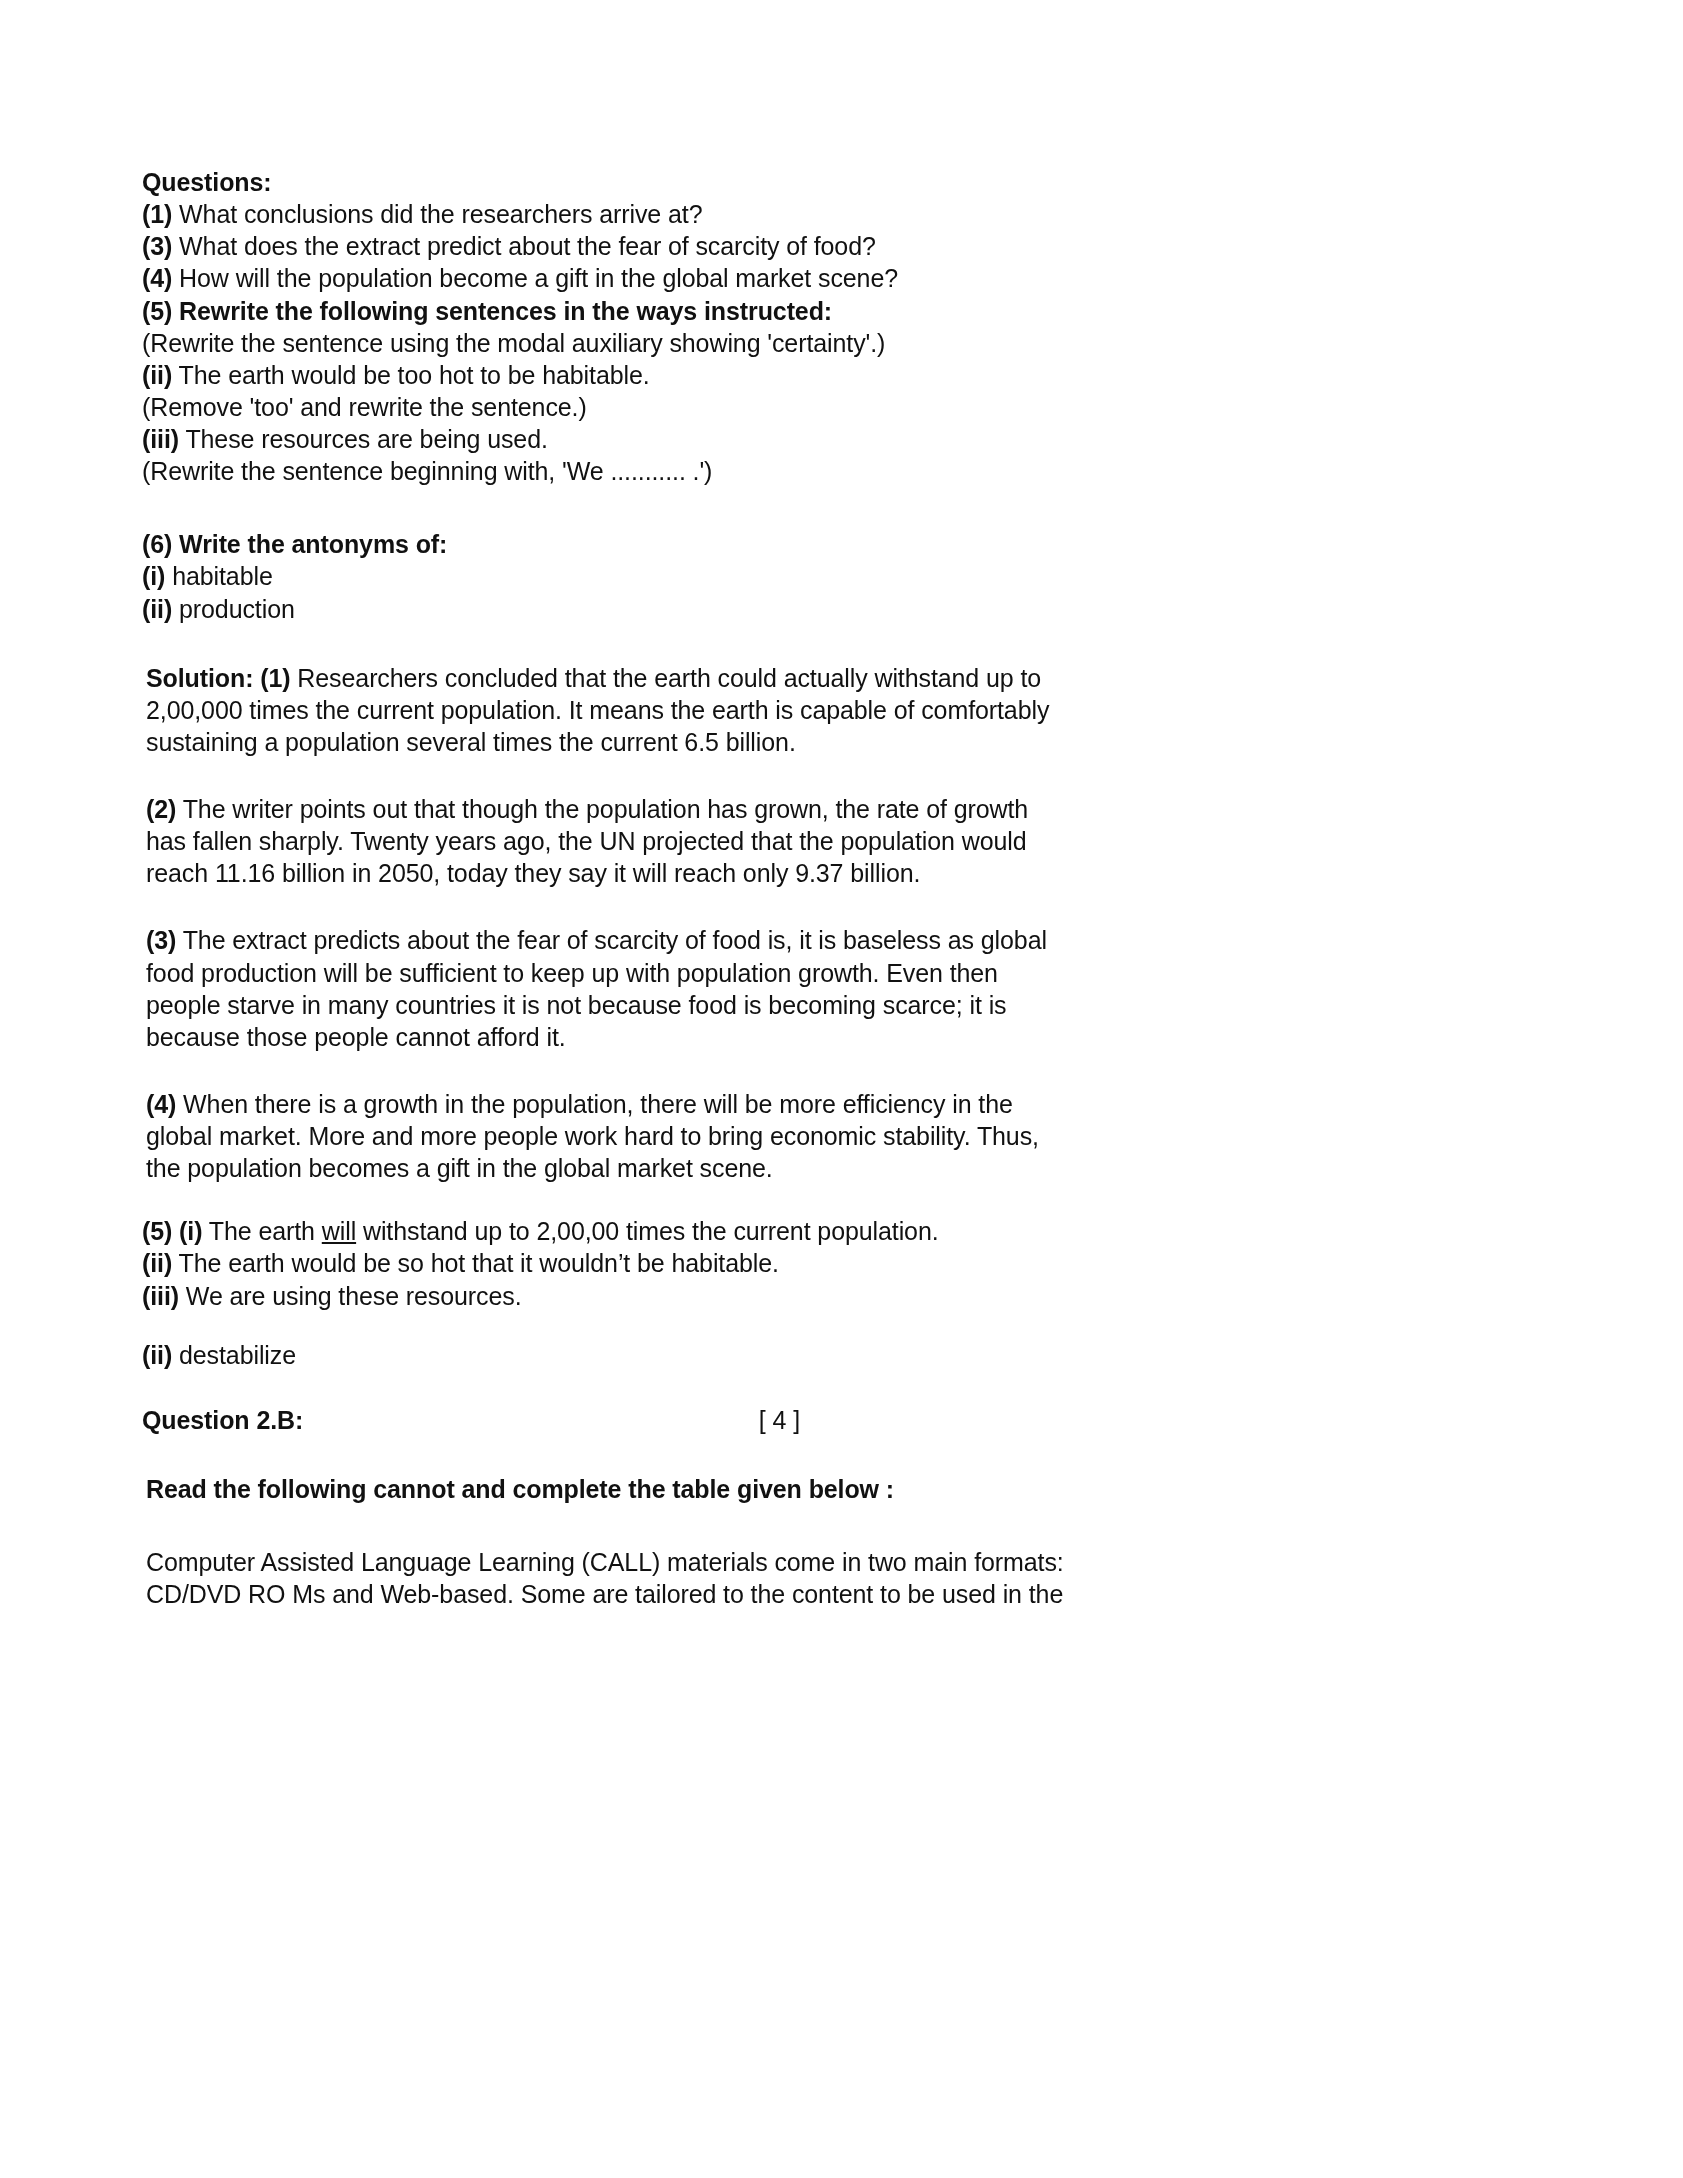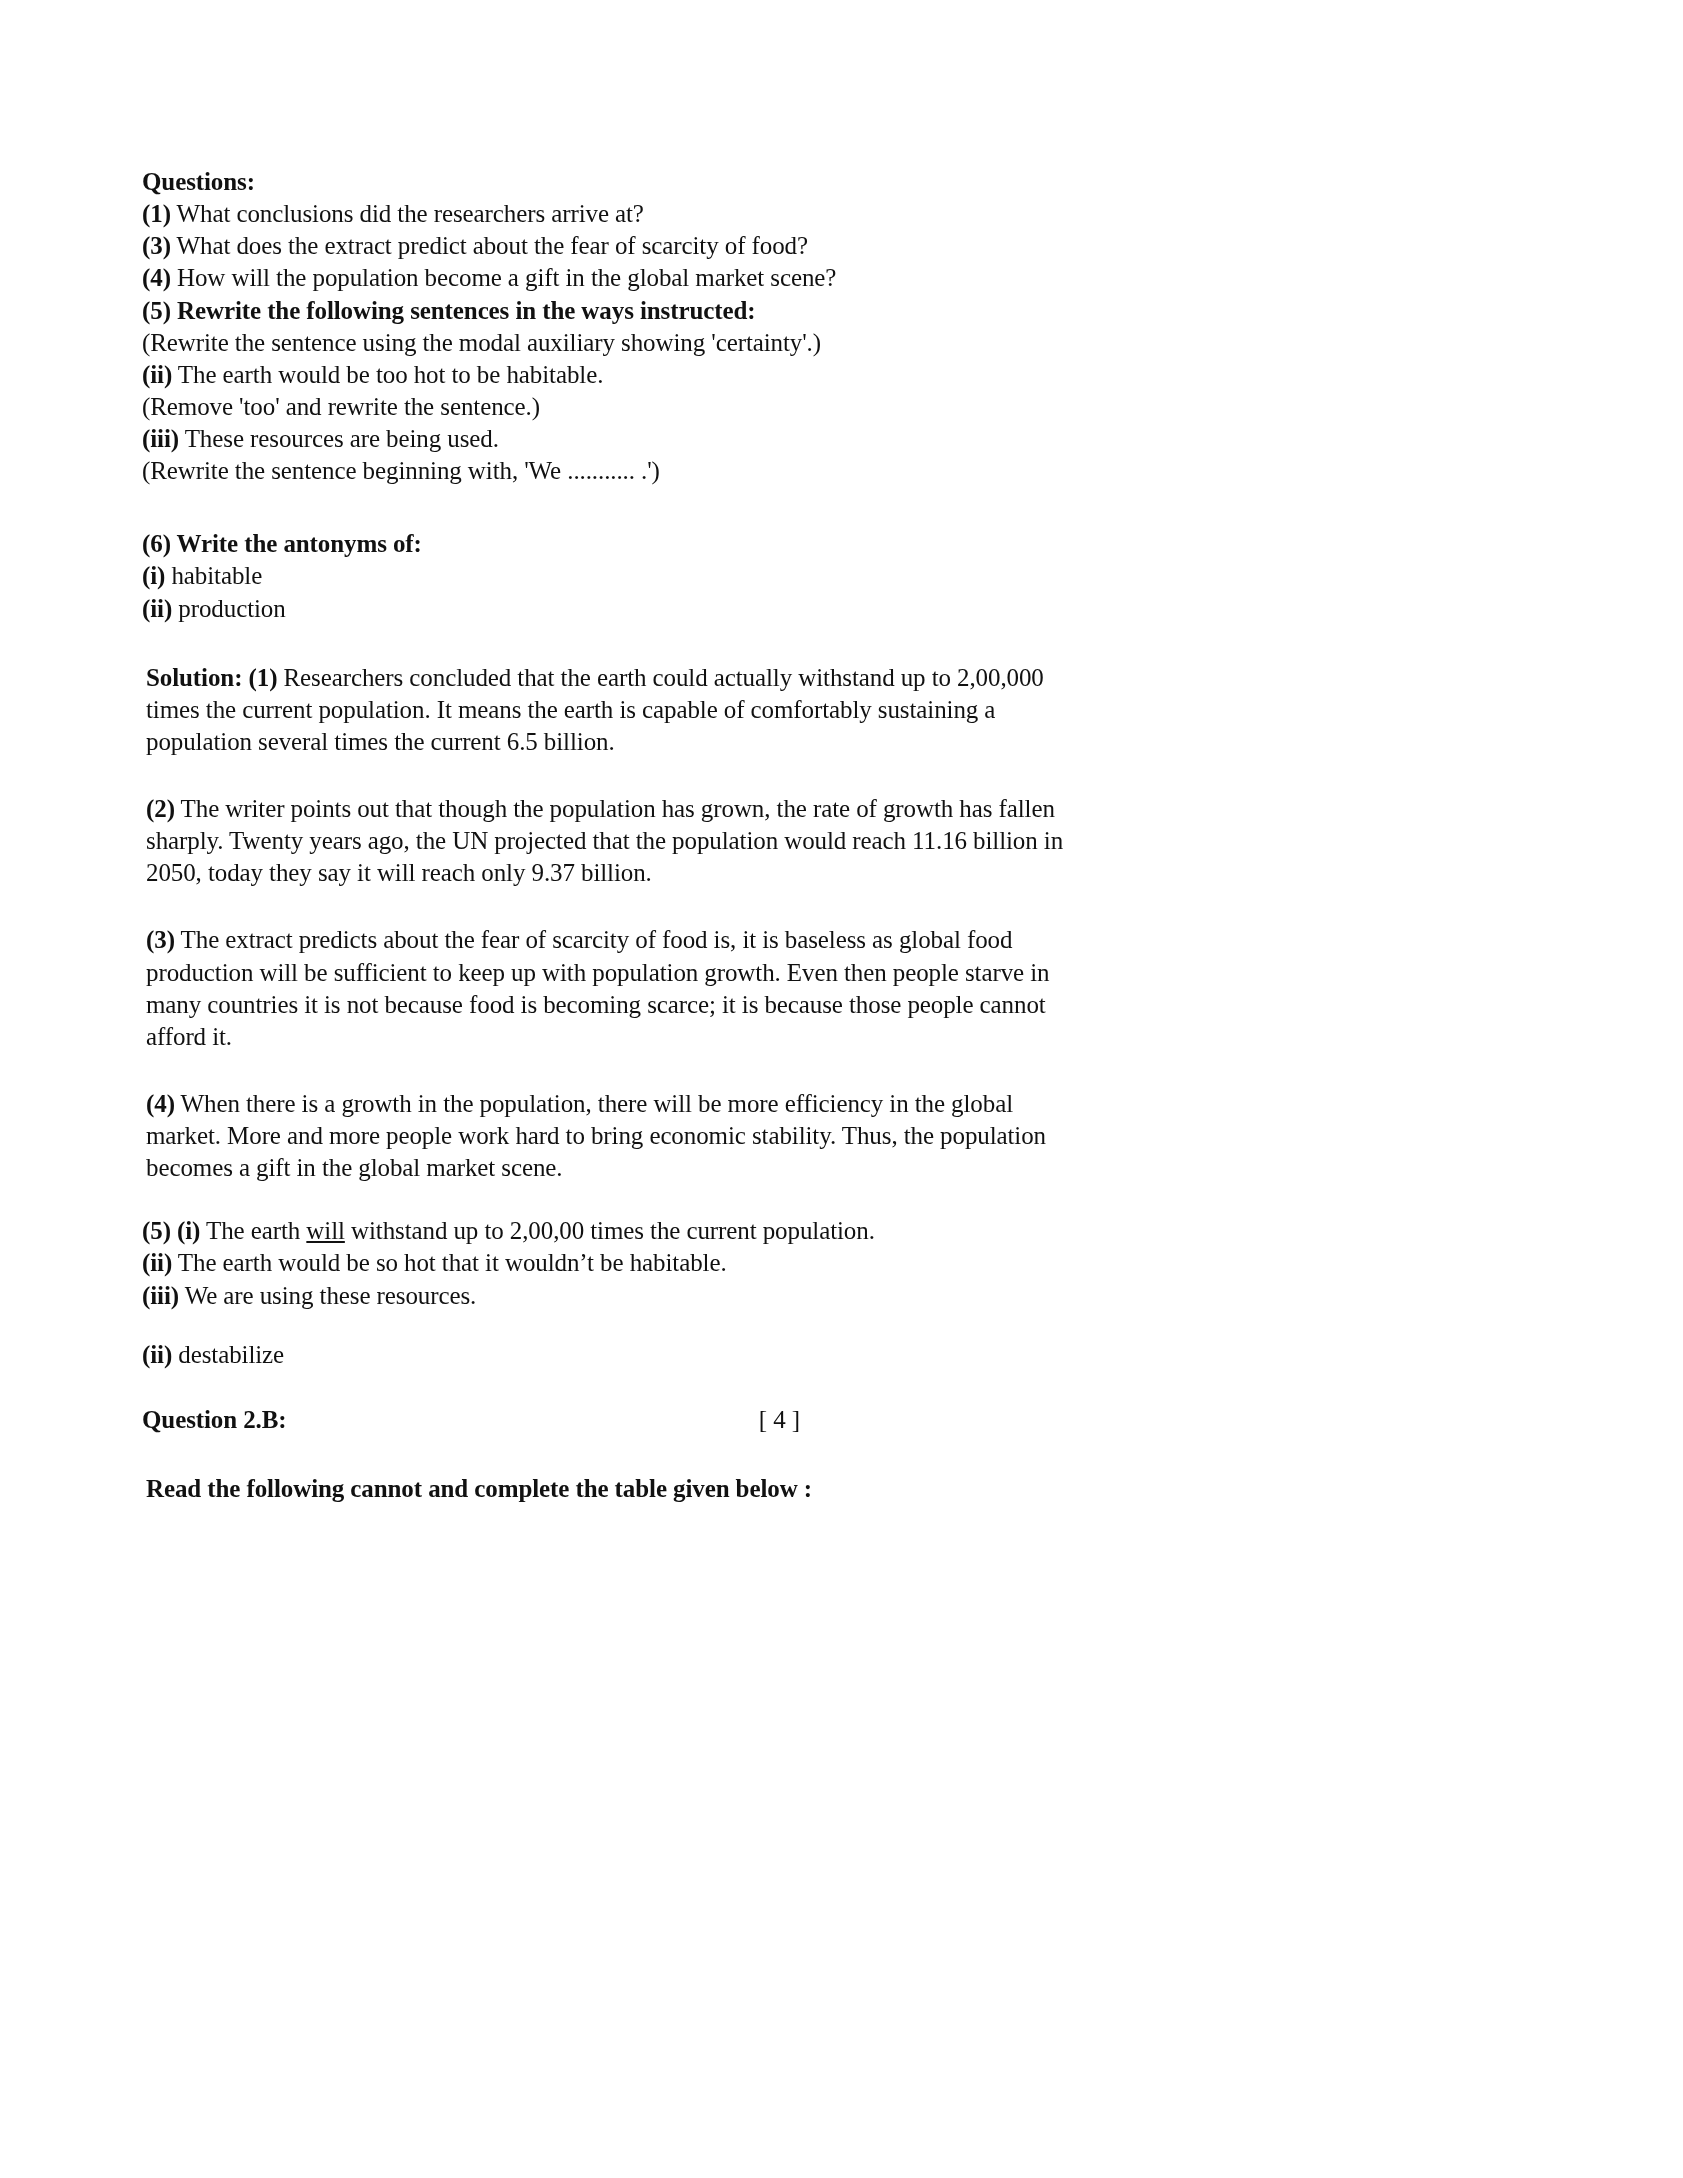--- a/index.html
+++ b/index.html
@@ -21,21 +21,20 @@
     background: #ffffff;
     box-sizing: border-box;
     padding: 166px 149px 0 142px;
   }
   .doc-body {
     width: 936px;
     font-size: 25px;
     line-height: 1.285;
     letter-spacing: -0.1px;
     color: #111111;
-    font-family: Liberation Serif, serif;
   }
   
   .line {
     margin: 0;
     padding: 0;
     white-space: normal;
   }
   .lines-block {
     margin: 0 0 0 0;
   }
@@ -144,16 +143,17 @@
       <span class="h-title">Question 2.B:</span>
       <span class="h-marks">[ 4 ]</span>
     </div>
 
     <div class="gap-md"></div>
 
     <p class="para strong-head">Read the following cannot and complete the table given below :</p>
 
     <div class="gap-md"></div>
 
+    <p class="para">Computer Assisted Language Learning (CALL) materials come in two main formats: CD/DVD RO Ms and Web-based. Some are tailored to the content to be used in the</p>
 
   </div>
 </div>
 
 
 </body></html>

